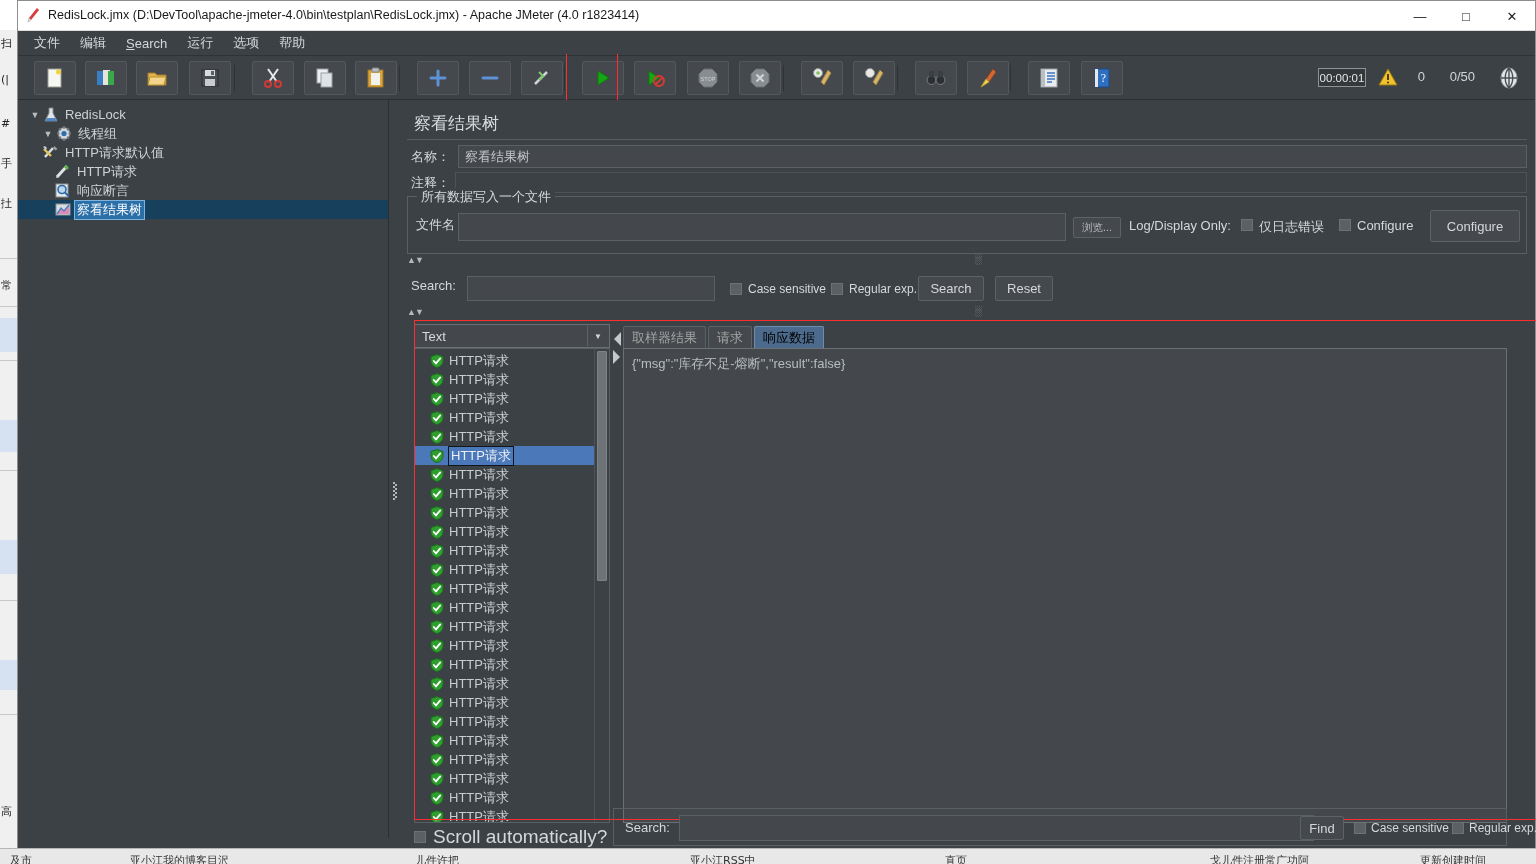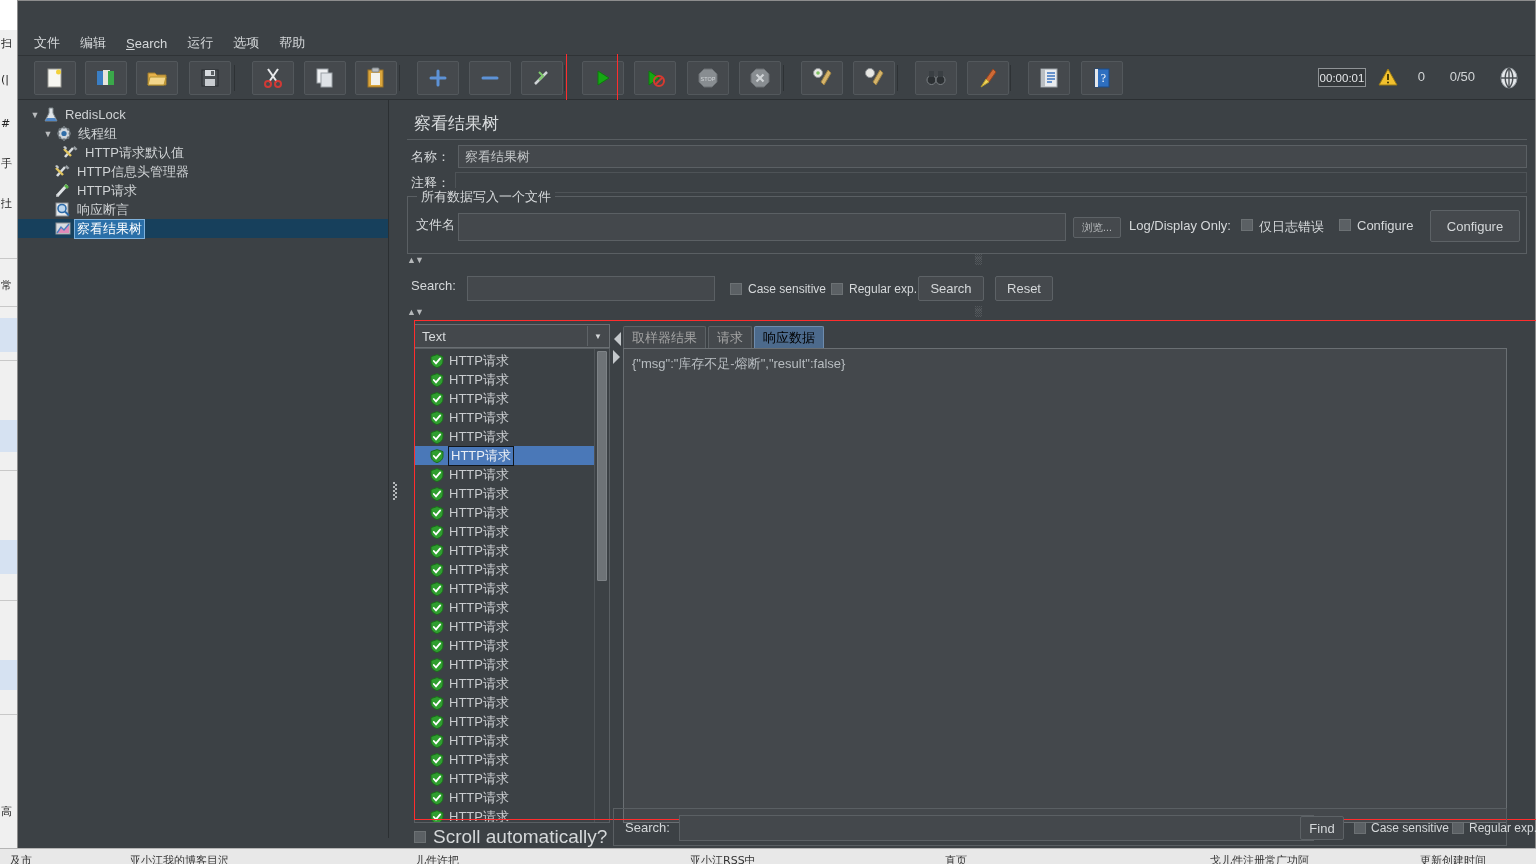--- a/index.html
+++ b/index.html
@@ -157,20 +157,34 @@
     <div class="sep" style="top:470px;"></div>
     <div class="blu" style="top:540px;height:34px;"></div>
     <div class="sep" style="top:600px;"></div>
     <div class="blu" style="top:660px;height:30px;"></div>
     <div class="sep" style="top:714px;"></div>
     <div class="ch" style="top:806px;">高</div>
   </div>
 
   <div class="win">
 
+    <div class="titlebar">
+      <span class="tb-icon">
+        <svg width="16" height="17" viewBox="0 0 16 17">
+          <path d="M11 1 L13 3 L5 13 L3 11 Z" fill="#d93a3a"></path>
+          <path d="M3 11 L5 13 L2 15 Z" fill="#efefef" stroke="#888" stroke-width="0.5"></path>
+        </svg>
+      </span>
+      <span class="tb-title">RedisLock.jmx (D:\DevTool\apache-jmeter-4.0\bin\testplan\RedisLock.jmx) - Apache JMeter (4.0 r1823414)</span>
+      <div class="tb-btns">
+        <div class="tb-btn">—</div>
+        <div class="tb-btn">□</div>
+        <div class="tb-btn close">✕</div>
+      </div>
+    </div>
 
     <div class="menubar">
       <div class="menu-item">文件</div>
       <div class="menu-item">编辑</div>
       <div class="menu-item"><u>S</u><span>earch</span></div>
       <div class="menu-item">运行</div>
       <div class="menu-item">选项</div>
       <div class="menu-item">帮助</div>
     </div>
 
@@ -356,41 +370,30 @@
           <svg width="18" height="17" viewBox="0 0 18 17">
               <circle cx="9" cy="8.5" r="6" fill="#cfd6dc" stroke="#6d757a"></circle>
               <circle cx="9" cy="8.5" r="2.6" fill="#2f6da8"></circle>
               <g stroke="#6d757a" stroke-width="2">
                 <path d="M9 1 v2.4 M9 13.6 v2.4 M2 8.5 h2.4 M13.6 8.5 h2.4 M4 3.5 l1.7 1.7 M12.3 11.8 l1.7 1.7 M14 3.5 l-1.7 1.7 M5.7 11.8 l-1.7 1.7"></path>
               </g>
             </svg>
         </span>
         <span class="lbl">线程组</span>
       </div>
-      <div class="tree-row" style="padding-left:44px">
+      <div class="tree-row" style="padding-left:24px">
         <span class="ticon">
           <svg width="18" height="17" viewBox="0 0 18 17">
               <path d="M3 13 L11 4" stroke="#d9dde0" stroke-width="2.6"></path>
               <path d="M11 4 l1.5 -2 l3 3 l-2 1.5 z" fill="#9aa0a5"></path>
               <path d="M2 5 L9 12" stroke="#e0c45e" stroke-width="2.4"></path>
               <path d="M1 3 l2 -1 l2 2 l-1 2 z" fill="#c4c9cd"></path>
             </svg>
         </span>
         <span class="lbl">HTTP请求默认值</span>
-      </div>
-      <div class="tree-row" style="padding-left:36px">
-        <span class="ticon">
-          <svg width="18" height="17" viewBox="0 0 18 17">
-              <path d="M3 13 L11 4" stroke="#d9dde0" stroke-width="2.6"></path>
-              <path d="M11 4 l1.5 -2 l3 3 l-2 1.5 z" fill="#9aa0a5"></path>
-              <path d="M2 5 L9 12" stroke="#e0c45e" stroke-width="2.4"></path>
-              <path d="M1 3 l2 -1 l2 2 l-1 2 z" fill="#c4c9cd"></path>
-            </svg>
-        </span>
-        <span class="lbl">HTTP信息头管理器</span>
       </div>
       <div class="tree-row" style="padding-left:36px">
         <span class="ticon">
           <svg width="18" height="17" viewBox="0 0 18 17">
               <path d="M3 14 L13 3" stroke="#dfe3e6" stroke-width="3"></path>
               <path d="M2 15 l1 -3 l2 2 z" fill="#cfd3d6"></path>
               <path d="M12 2 l3 3 l-2 2 l-3 -3 z" fill="#58b246"></path>
             </svg>
         </span>
         <span class="lbl">HTTP请求</span>

